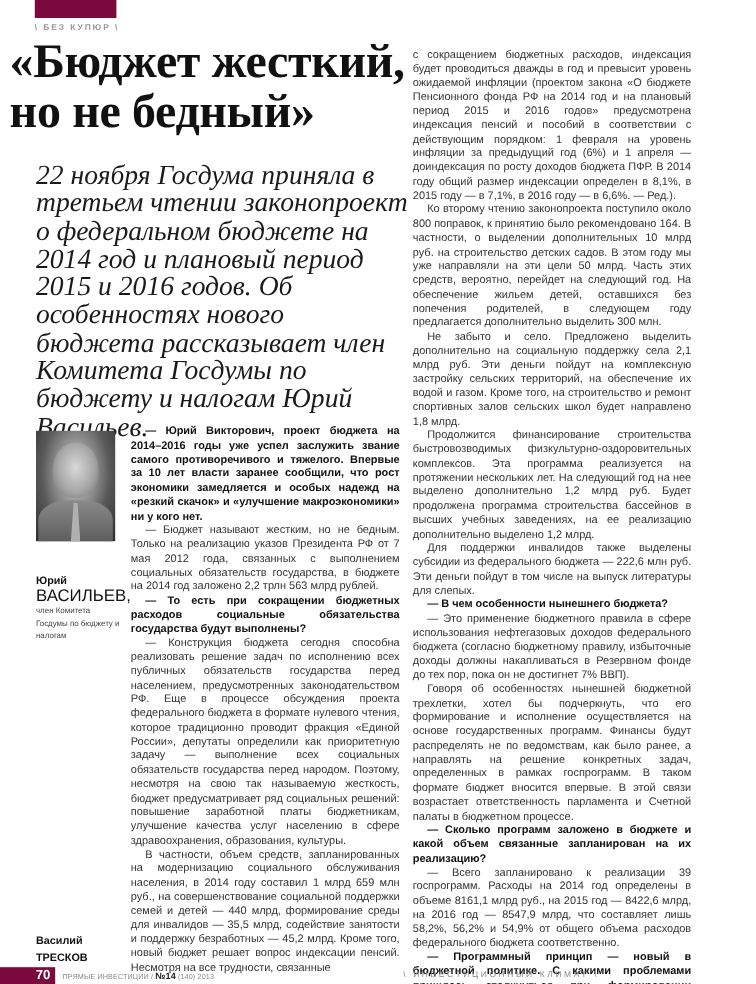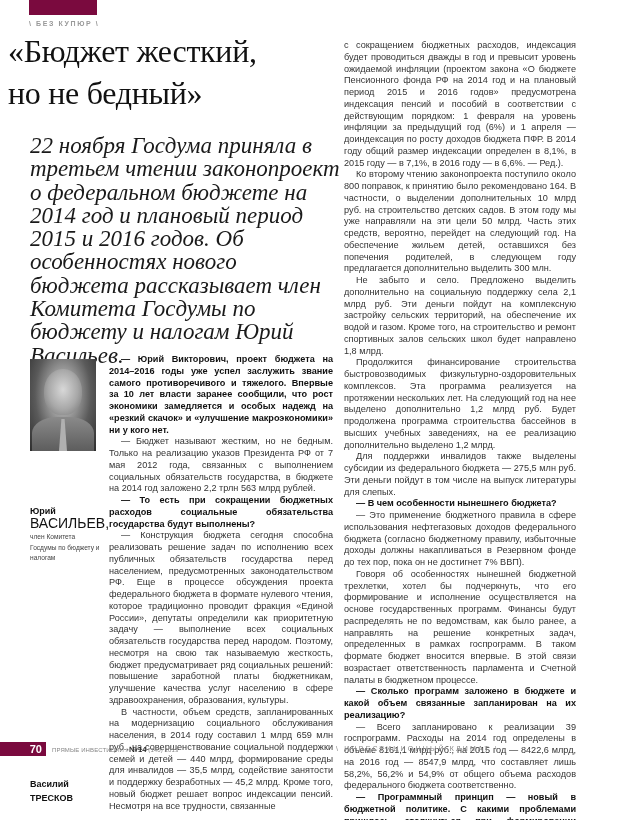--- a/index.html
+++ b/index.html
@@ -2,45 +2,45 @@
 <html><head>
   <meta charset="utf-8">
   <style>
     * { margin: 0; padding: 0; box-sizing: border-box; }
     html, body { width: 630px; height: 820px; background: #ffffff; overflow: hidden; }
     body { position: relative; font-family: "Liberation Sans", sans-serif; color: #222; }
 
     .top-bar { position: absolute; left: 29px; top: 0; width: 68px; height: 15px; background: #7a0a3e; }
     .rubric { position: absolute; left: 29px; top: 20px; font-size: 7px; letter-spacing: 1.6px; color: #999; font-weight: bold; }
 
-    .headline { position: absolute; left: 8px; top: 30px; width: 335px; font-family: "Liberation Serif", serif; font-size: 32px; line-height: 42px; color: #111; font-weight: normal; letter-spacing: -0.3px; }
+    .headline { position: absolute; left: 8px; top: 30px; width: 335px; font-family: "Liberation Serif", serif; font-size: 40px; line-height: 42px; color: #111; font-weight: bold; letter-spacing: -0.3px; }
 
     .lead { position: absolute; left: 30px; top: 134px; width: 310px; font-family: "Liberation Serif", serif; font-style: italic; font-size: 23px; line-height: 23.3px; color: #1a1a1a; }
 
     .photo { position: absolute; left: 30px; top: 359px; width: 66px; height: 92px; background: radial-gradient(ellipse at 50% 38%, #c9c9c9 0%, #9a9a9a 30%, #5a5a5a 60%, #2e2e2e 100%); overflow: hidden; }
     .photo .face { position: absolute; left: 14px; top: 10px; width: 38px; height: 46px; border-radius: 48% 48% 45% 45%; background: radial-gradient(ellipse at 50% 45%, #d8d8d8 0%, #a8a8a8 55%, #6f6f6f 100%); }
     .photo .body { position: absolute; left: 2px; top: 58px; width: 62px; height: 40px; border-radius: 40% 40% 0 0; background: linear-gradient(#8a8a8a, #555); }
     .photo .tie { position: absolute; left: 29px; top: 60px; width: 8px; height: 32px; background: #b0b0b0; clip-path: polygon(30% 0, 70% 0, 100% 100%, 0 100%); }
 
-    .caption-1 { position: absolute; left: 30px; top: 505px; width: 70px; }
+    .caption-1 { position: absolute; left: 30px; top: 478px; width: 70px; }
     .caption-1 .cap-first { font-size: 9px; font-weight: bold; line-height: 12px; color: #111; }
     .caption-1 .cap-last { font-size: 14px; font-weight: normal; line-height: 13px; color: #111; }
     .caption-1 .cap-role { font-size: 6.6px; line-height: 10.5px; color: #444; margin-top: 2px; }
 
     .caption-2 { position: absolute; left: 30px; top: 742px; width: 70px; margin-top: 35px; }
     .caption-2 div { font-size: 9px; font-weight: bold; line-height: 14px; color: #111; }
 
     .col { position: absolute; font-size: 9.15px; line-height: 11.75px; color: #333; text-align: justify; hyphens: manual; }
     .col p { text-indent: 12px; }
     .col p.noindent { text-indent: 0; }
     .col p.q { font-weight: bold; color: #111; }
     .col-a { left: 109px; top: 354px; width: 224px; }
     .col-b { left: 344px; top: 40px; width: 232px; }
 
-    .footer { position: absolute; left: 0; top: 742px; width: 630px; height: 14px; }
+    .footer { position: absolute; left: 0; top: 806px; width: 630px; height: 14px; }
     .page-box { position: absolute; left: 0; top: 0; width: 46px; height: 14px; background: #7a0a3e; color: #fff; font-weight: bold; font-size: 11px; line-height: 14px; text-align: right; padding-right: 4px; }
     .pub { position: absolute; left: 52px; top: 3px; font-size: 6px; color: #888; letter-spacing: 0.1px; }
     .pub b { color: #222; font-size: 7.6px; }
     .section { position: absolute; left: 336px; top: 3px; font-size: 7px; color: #888; letter-spacing: 2.2px; }
   </style>
 </head>
 <body>
 
 <div class="top-bar"></div>
 <div class="rubric">\ БЕЗ КУПЮР \</div>
@@ -75,21 +75,21 @@
   <p class="q">— То есть при сокращении бюджетных расходов социальные обязательства государства будут выполнены?</p>
   <p>— Конструкция бюджета сегодня способна реализовать решение задач по исполнению всех публичных обязательств государства перед населением, предусмотренных законодательством РФ. Еще в процессе обсуждения проекта федерального бюджета в формате нулевого чтения, которое традиционно проводит фракция «Единой России», депутаты определили как приоритетную задачу — выполнение всех социальных обязательств государства перед народом. Поэтому, несмотря на свою так называемую жесткость, бюджет предусматривает ряд социальных решений: повышение заработной платы бюджетникам, улучшение качества услуг населению в сфере здравоохранения, образования, культуры.</p>
   <p>В частности, объем средств, запланированных на модернизацию социального обслуживания населения, в 2014 году составил 1 млрд 659 млн руб., на совершенствование социальной поддержки семей и детей — 440 млрд, формирование среды для инвалидов — 35,5 млрд, содействие занятости и поддержку безработных — 45,2 млрд. Кроме того, новый бюджет решает вопрос индексации пенсий. Несмотря на все трудности, связанные</p>
 </div>
 
 <div class="col col-b">
   <p class="noindent">с сокращением бюджетных расходов, индексация будет проводиться дважды в год и превысит уровень ожидаемой инфляции (проектом закона «О бюджете Пенсионного фонда РФ на 2014 год и на плановый период 2015 и 2016 годов» предусмотрена индексация пенсий и пособий в соответствии с действующим порядком: 1 февраля на уровень инфляции за предыдущий год (6%) и 1 апреля — доиндексация по росту доходов бюджета ПФР. В 2014 году общий размер индексации определен в 8,1%, в 2015 году — в 7,1%, в 2016 году — в 6,6%. — Ред.).</p>
   <p>Ко второму чтению законопроекта поступило около 800 поправок, к принятию было рекомендовано 164. В частности, о выделении дополнительных 10 млрд руб. на строительство детских садов. В этом году мы уже направляли на эти цели 50 млрд. Часть этих средств, вероятно, перейдет на следующий год. На обеспечение жильем детей, оставшихся без попечения родителей, в следующем году предлагается дополнительно выделить 300 млн.</p>
   <p>Не забыто и село. Предложено выделить дополнительно на социальную поддержку села 2,1 млрд руб. Эти деньги пойдут на комплексную застройку сельских территорий, на обеспечение их водой и газом. Кроме того, на строительство и ремонт спортивных залов сельских школ будет направлено 1,8 млрд.</p>
   <p>Продолжится финансирование строительства быстровозводимых физкультурно-оздоровительных комплексов. Эта программа реализуется на протяжении нескольких лет. На следующий год на нее выделено дополнительно 1,2 млрд руб. Будет продолжена программа строительства бассейнов в высших учебных заведениях, на ее реализацию дополнительно выделено 1,2 млрд.</p>
-  <p>Для поддержки инвалидов также выделены субсидии из федерального бюджета — 275,5 млн руб. Эти деньги пойдут в том числе на выпуск литературы для слепых.</p>
+  <p>Для поддержки инвалидов также выделены субсидии из федерального бюджета — 222,6 млн руб. Эти деньги пойдут в том числе на выпуск литературы для слепых.</p>
   <p class="q">— В чем особенности нынешнего бюджета?</p>
   <p>— Это применение бюджетного правила в сфере использования нефтегазовых доходов федерального бюджета (согласно бюджетному правилу, избыточные доходы должны накапливаться в Резервном фонде до тех пор, пока он не достигнет 7% ВВП).</p>
   <p>Говоря об особенностях нынешней бюджетной трехлетки, хотел бы подчеркнуть, что его формирование и исполнение осуществляется на основе государственных программ. Финансы будут распределять не по ведомствам, как было ранее, а направлять на решение конкретных задач, определенных в рамках госпрограмм. В таком формате бюджет вносится впервые. В этой связи возрастает ответственность парламента и Счетной палаты в бюджетном процессе.</p>
   <p class="q">— Сколько программ заложено в бюджете и какой объем связанные запланирован на их реализацию?</p>
   <p>— Всего запланировано к реализации 39 госпрограмм. Расходы на 2014 год определены в объеме 8161,1 млрд руб., на 2015 год — 8422,6 млрд, на 2016 год — 8547,9 млрд, что составляет лишь 58,2%, 56,2% и 54,9% от общего объема расходов федерального бюджета соответственно.</p>
   <p class="q">— Программный принцип — новый в бюджетной политике. С какими проблемами пришлось столкнуться при формировании бюджета?</p>
 </div>
 
 <div class="footer">
   <div class="page-box">70</div>

